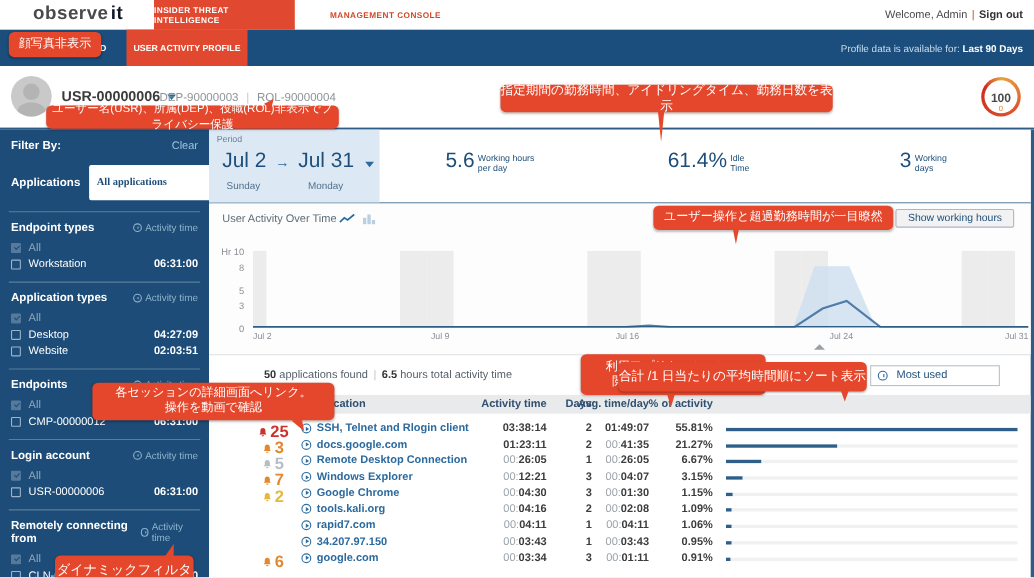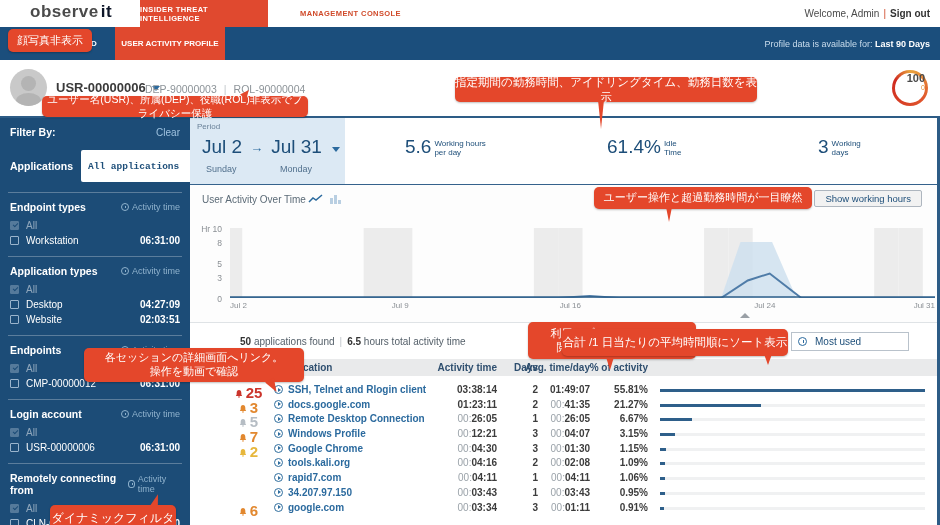--- a/index.html
+++ b/index.html
@@ -27,32 +27,32 @@
   
   .user-row{position:absolute;left:0;top:60px;width:940px;height:58px;background:#fff;border-bottom:2px solid #2d5c86}
   .avatar{position:absolute;left:10px;top:9px;width:37px;height:37px;border-radius:50%;background:#c9c9c9;overflow:hidden}
   .avatar::before{content:"";position:absolute;left:11px;top:7px;width:15px;height:15px;border-radius:50%;background:#b4b4b4}
   .avatar::after{content:"";position:absolute;left:6px;top:24px;width:25px;height:16px;border-radius:50%;background:#b4b4b4}
   .user-id{position:absolute;left:56px;top:20px;font-size:13px;font-weight:bold;color:#3a3a3a;cursor:pointer}
   .caret{display:inline-block;width:0;height:0;border-left:4px solid transparent;border-right:4px solid transparent;border-top:5px solid #2b6a9e;margin-left:6px;vertical-align:middle}
   .dep-rol{position:absolute;left:145px;top:23px;font-size:10.5px;color:#8d9499}
   .dep-rol .pipe{color:#c3c8cc;margin:0 7px}
   .score{position:absolute;right:12px;top:10px;width:36px;height:36px;border-radius:50%;background:conic-gradient(#e8a33d 0deg,#e0552c 130deg,#cf2a20 300deg,#e8a33d 360deg);display:flex;align-items:center;justify-content:center}
-  .score-inner{width:30px;height:30px;border-radius:50%;background:#fff;text-align:right;padding-top:0}
+  .score-inner{width:30px;height:30px;border-radius:50%;background:#fff;text-align:center;padding-top:12px}
   .score-val{font-size:11px;font-weight:bold;color:#4a4a4a;line-height:11px}
   .score-sub{font-size:7px;color:#e0882f;line-height:8px}
 
   
   .sidebar{position:absolute;left:0;top:118px;width:190px;height:407px;background:#1c4c77;color:#fff;padding:8px 10px;font-size:10px;overflow:hidden}
   .sb-top{display:flex;justify-content:space-between;align-items:center;margin-bottom:12px}
   .sb-title{font-size:10.5px;font-weight:bold}
   .sb-clear{font-size:10px;color:#9fc3e0;cursor:pointer}
   .sb-apps{display:flex;align-items:center;gap:8px;margin-bottom:10px}
   .sb-apps-label{font-size:10.5px;font-weight:bold}
-  .sb-apps input{width:113px;height:20px;border:none;border-radius:2px;background:#fff;color:#1d4e79;font-weight:bold;font-size:9.5px;padding:16px 7px;font-family:Liberation Mono, monospace}
+  .sb-apps input{width:113px;height:20px;border:none;border-radius:2px;background:#fff;color:#1d4e79;font-weight:bold;font-size:9.5px;padding:16px 7px;font-family:Liberation Serif, serif}
   .sb-div{border-top:1px solid rgba(255,255,255,.28);margin:8px -2px}
   .sec-head{display:flex;justify-content:space-between;align-items:center;margin:7px 0 5px}
   .sec-title{font-size:10.5px;font-weight:bold}
   .at-wrap{display:flex;align-items:center;color:#8fb2cd;font-size:9px;cursor:pointer}
   .clock-ic{width:8px;height:8px;border:1px solid #8fb2cd;border-radius:50%;display:inline-block;margin-right:3px;position:relative}
   .clock-ic::after{content:"";position:absolute;left:3px;top:1.5px;width:1px;height:2.5px;background:#8fb2cd}
   .f-item{display:flex;align-items:center;height:15px;cursor:pointer}
   .f-item.muted{opacity:.5}
   .cb{width:9px;height:9px;border:1px solid #9ab4cc;border-radius:1px;margin-right:7px;flex:none;position:relative;background:transparent}
   .cb.checked{background:#8fa9c0;border-color:#8fa9c0}
@@ -448,21 +448,21 @@
     <span class="t-bar">
               <i style="width: 12%;"></i>
             </span>
   </div>
 
   <div class="trow">
     <span class="t-alert"><svg width="10" height="10" viewBox="0 0 12 11">
                 <path fill="#e2882f" d="M6 .8C4.2.8 3.2 2.2 3.2 4.2v2L2.2 7.8h7.6L8.8 6.2v-2C8.8 2.2 7.8.8 6 .8zM4.7 8.6a1.3 1.3 0 0 0 2.6 0z"></path>
               </svg><span style="color:#e2882f">7</span></span>
     <span class="link-icon"></span>
-    <span class="t-app">Windows Profile</span>
+    <span class="t-app">Windows Explorer</span>
     <span class="t-num t-time"><span class="dim">00:</span>12:21</span>
     <span class="t-num t-days">3</span>
     <span class="t-num t-avg"><span class="dim">00:</span>04:07</span>
     <span class="t-num t-pct">3.15%</span>
     <span class="t-bar">
               <i style="width: 5.6%;"></i>
             </span>
   </div>
 
   <div class="trow">

